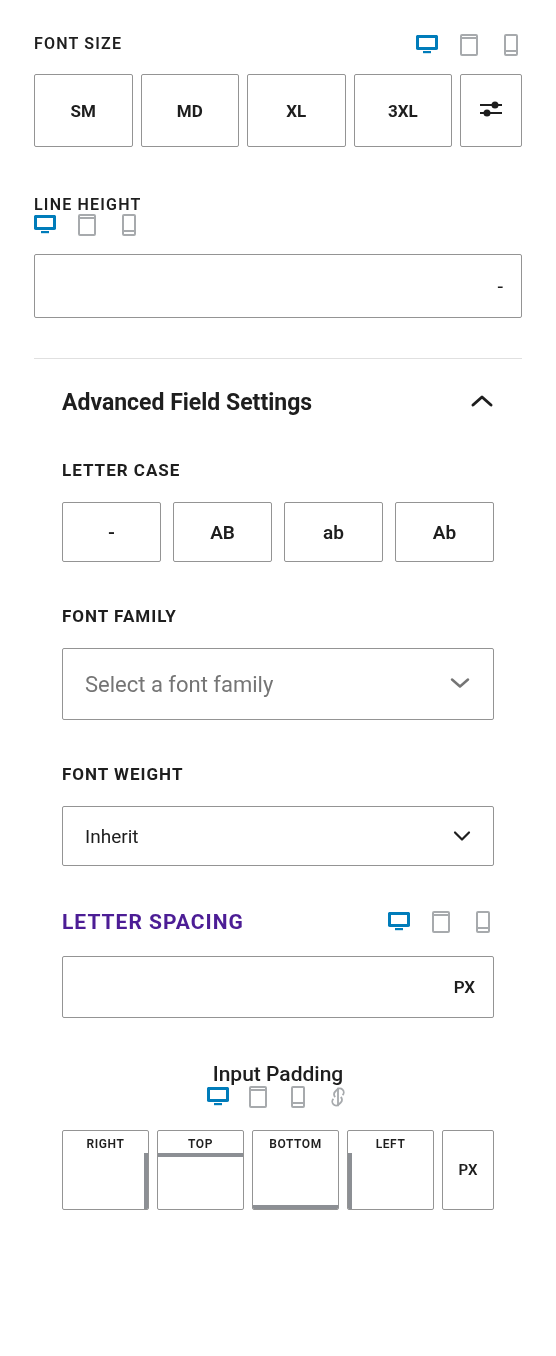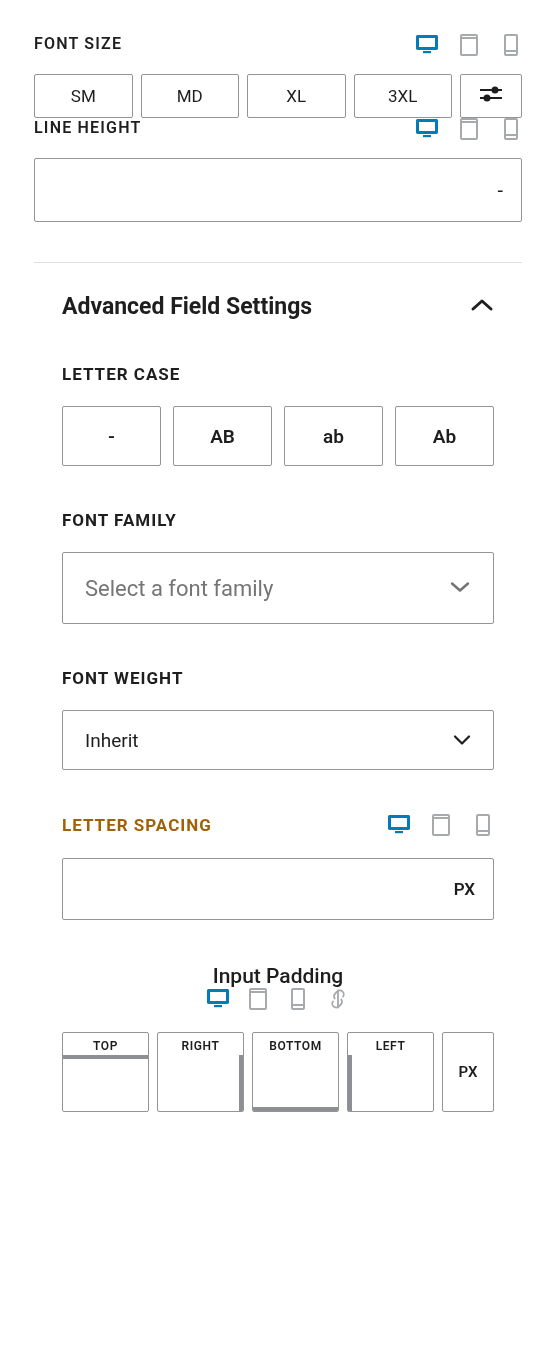--- a/index.html
+++ b/index.html
@@ -26,25 +26,25 @@
   }
   .device-icons { display: flex; gap: 20px; align-items: center; }
   .device-icon { width: 22px; height: 22px; display:flex; align-items:center; justify-content:center; cursor:pointer; }
   .device-icon svg { display:block; }
   .icon-active { color: #007cba; }
   .icon-inactive { color: #a7aaad; }
 
   .size-row { display:flex; gap: 8px; }
   .size-btn {
     flex: 1;
-    height: 44px;
+    height: 73px;
     border: 1px solid #949494;
     background:#fff;
     display:flex; align-items:center; justify-content:center;
-    font-weight:400; font-size:17px; color:#1e1e1e; cursor:pointer;
+    font-weight:700; font-size:17px; color:#1e1e1e; cursor:pointer;
     border-radius:2px;
   }
   .size-btn.custom-btn { flex: 0 0 62px; }
 
   .lineheight-input {
     width:100%; height:64px; border:1px solid #949494; border-radius:2px;
     display:flex; align-items:center; justify-content:flex-end;
     padding: 0 18px; font-size:20px; color:#1e1e1e;
   }
 
@@ -74,21 +74,21 @@
     display:flex; align-items:center; padding: 16px 22px; cursor:pointer;
   }
   .select-placeholder { font-size:22px; color:#757575; }
   .select-value { font-size:22px; color:#1e1e1e; }
   .select-chevron { position:absolute; right:22px; top:50%; transform:translateY(-50%); color:#757575; }
   .select-wrap.thin { height:60px; }
   .select-wrap.thin .select-value { font-size:19px; }
   .select-wrap.thin .select-chevron { color:#1e1e1e; }
 
   .ls-header { display:flex; align-items:center; justify-content:space-between; margin-bottom:22px; }
-  .ls-label { font-size:17px; font-weight:700; letter-spacing:1px; text-transform:uppercase; color:#a16207; }
+  .ls-label { font-size:21px; font-weight:700; letter-spacing:1px; text-transform:uppercase; color:#4c1d95; }
   .ls-input {
     width:100%; height:62px; border:1px solid #949494; border-radius:2px;
     display:flex; align-items:center; justify-content:flex-end; padding:0 18px;
     font-size:17px; font-weight:600; color:#1e1e1e;
   }
 
   .pad-header { display:flex; align-items:center; justify-content:space-between; margin-bottom:22px;flex-direction:column; }
   .pad-title { font-size:21px; font-weight:500; color:#1e1e1e; }
   .pad-icons { display:flex; gap:18px; align-items:center; }
 
@@ -151,21 +151,21 @@
         <svg width="22" height="16" viewBox="0 0 22 16" fill="none" stroke="#1e1e1e" stroke-width="2">
             <line x1="0" y1="4" x2="22" y2="4"></line>
             <circle cx="15" cy="4" r="2.5" fill="#1e1e1e"></circle>
             <line x1="0" y1="12" x2="22" y2="12"></line>
             <circle cx="7" cy="12" r="2.5" fill="#1e1e1e"></circle>
           </svg>
       </span>
     </div>
   </div>
 
-  <div class="section-header" style="">
+  <div class="section-header" style="margin-top:48px;flex-direction:column;">
     <div class="section-label">LINE HEIGHT</div>
     <div class="device-icons">
       <span class="device-icon icon-active">
           <svg width="22" height="20" viewBox="0 0 22 20" fill="none">
             <rect x="1" y="1" width="20" height="13" rx="1" stroke="currentColor" stroke-width="2.2" fill="currentColor"></rect>
             <rect x="3" y="3" width="16" height="9" fill="#fff"></rect>
             <rect x="7" y="16" width="8" height="2.2" fill="currentColor"></rect>
           </svg>
         </span>
       <span class="device-icon icon-inactive">
@@ -288,28 +288,28 @@
           <span class="device-icon icon-inactive">
             <svg width="24" height="22" viewBox="0 0 24 22" fill="none" stroke="currentColor" stroke-width="2">
                 <path d="M9 11a4 4 0 0 1 0-6l2-2a4 4 0 0 1 6 6"></path>
                 <path d="M15 11a4 4 0 0 1 0 6l-2 2a4 4 0 0 1-6-6"></path>
                 <line x1="12" y1="1" x2="12" y2="21"></line>
               </svg>
           </span>
         </div>
       </div>
       <div class="pad-row">
+        <div class="pad-box right">
+          <div class="pad-lbl">RIGHT</div>
+          <div class="pad-bar"></div>
+        </div>
         <div class="pad-box top">
           <div class="pad-lbl">TOP</div>
           <div class="pad-bar"></div>
         </div>
-        <div class="pad-box right">
-          <div class="pad-lbl">RIGHT</div>
-          <div class="pad-bar"></div>
-        </div>
         <div class="pad-box bottom">
           <div class="pad-lbl">BOTTOM</div>
           <div class="pad-bar"></div>
         </div>
         <div class="pad-box left">
           <div class="pad-lbl">LEFT</div>
           <div class="pad-bar"></div>
         </div>
         <div class="pad-unit">
           <span>PX</span>

